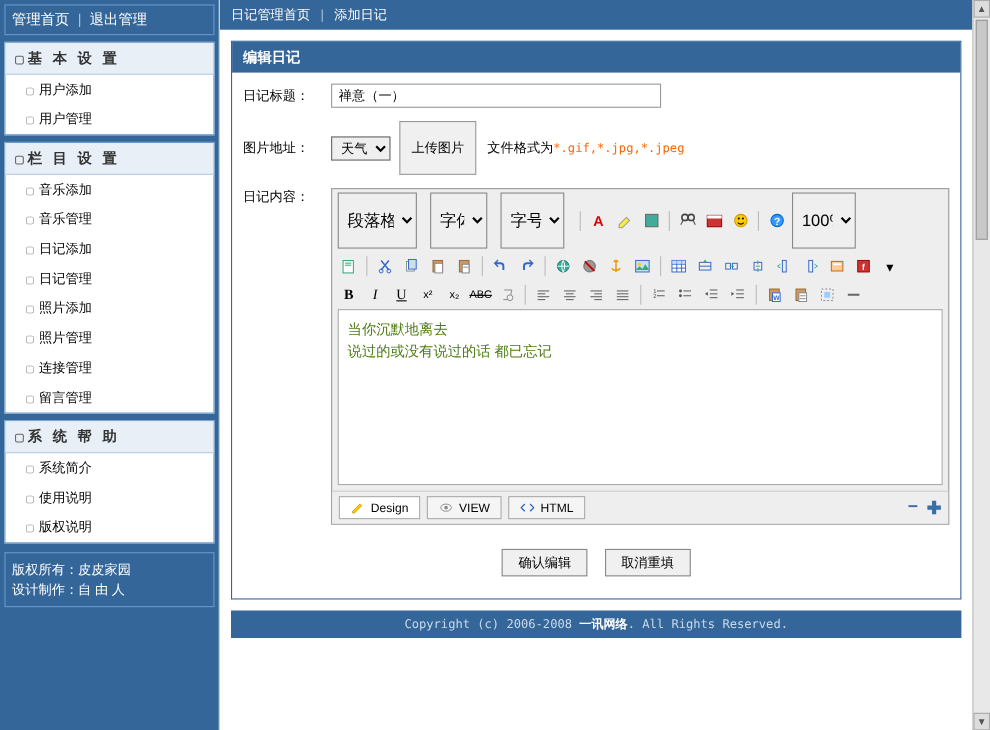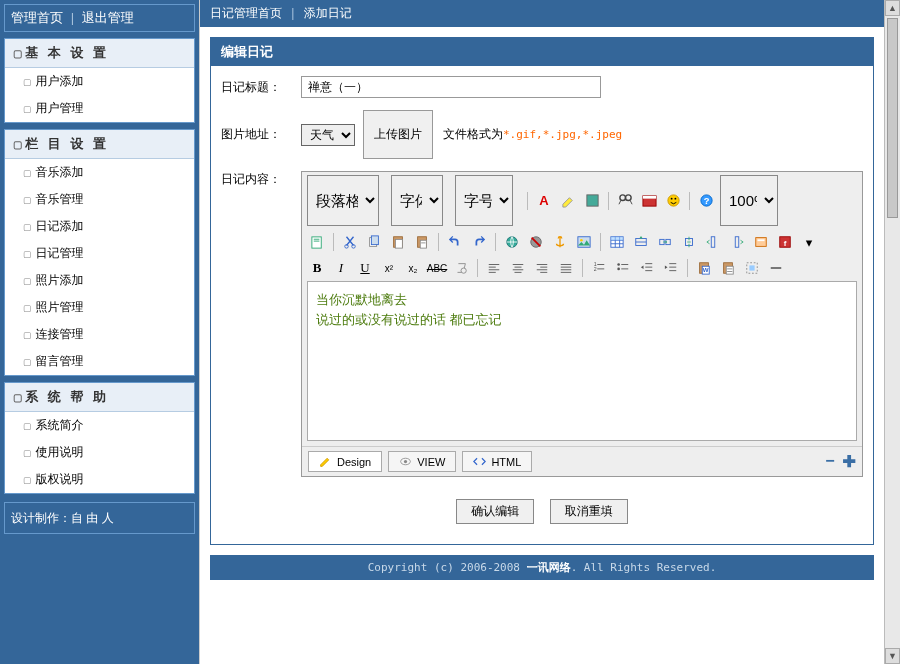--- a/index.html
+++ b/index.html
@@ -87,20 +87,21 @@
     </div>
 
     <div class="menu-group">
       <div class="menu-header">系 统 帮 助</div>
       <div class="menu-item">系统简介</div>
       <div class="menu-item">使用说明</div>
       <div class="menu-item">版权说明</div>
     </div>
 
     <div class="copyright-box">
+      <div>版权所有：皮皮家园</div>
       <div>设计制作：自 由 人</div>
     </div>
   </div>
 
   <div class="main">
     <div class="breadcrumb">
       <a>日记管理首页</a>
       <span class="sep">|</span>
       <a>添加日记</a>
     </div>

